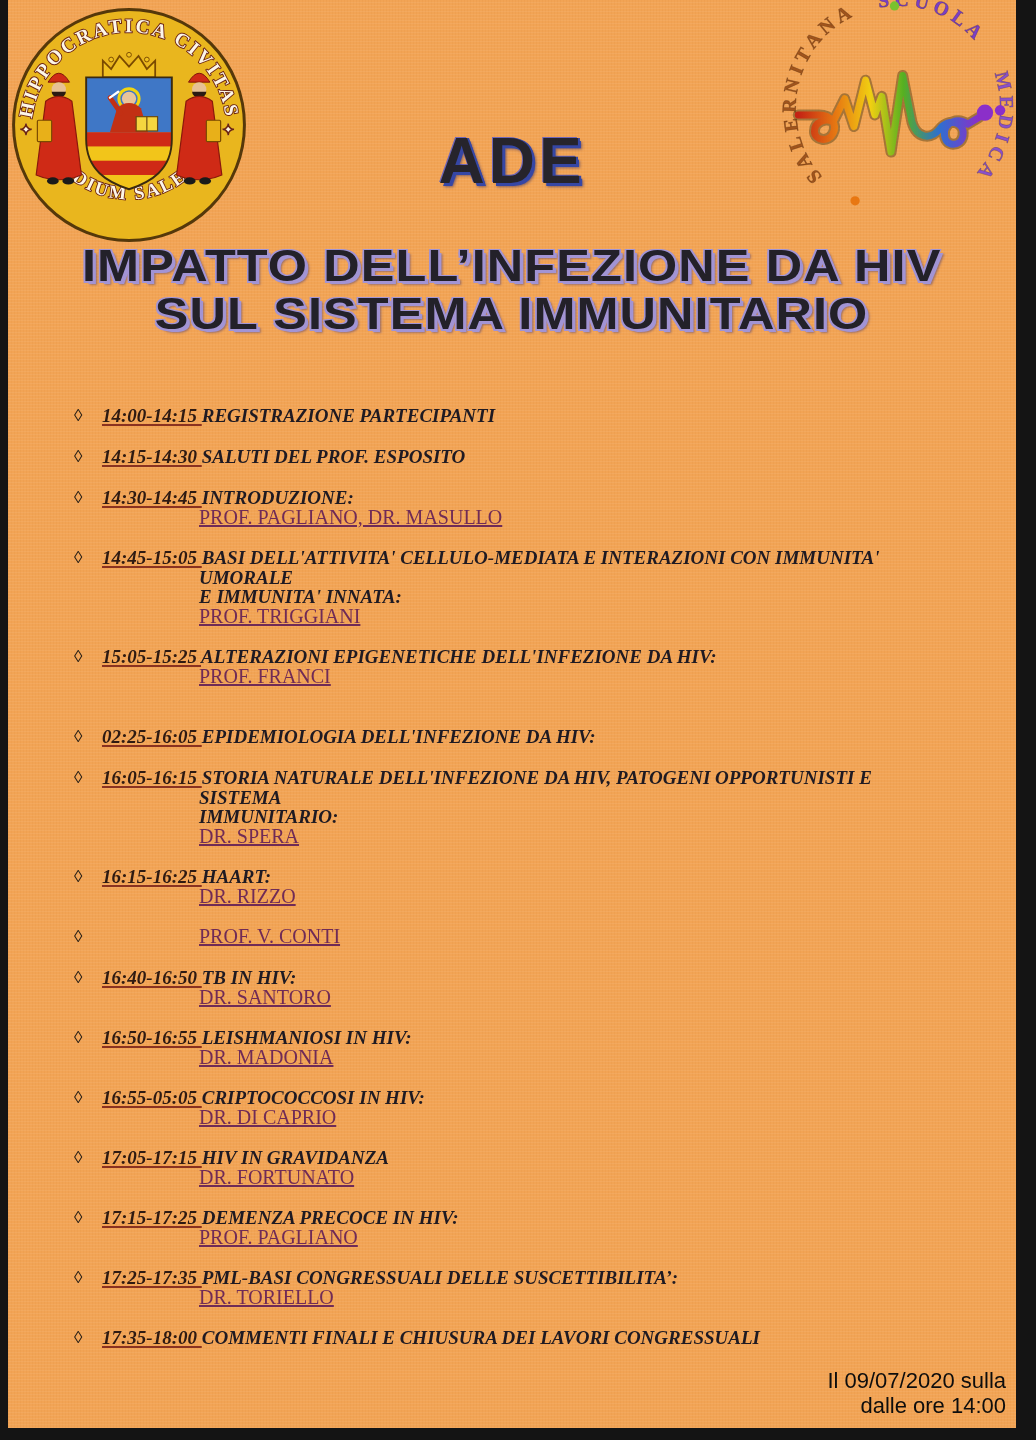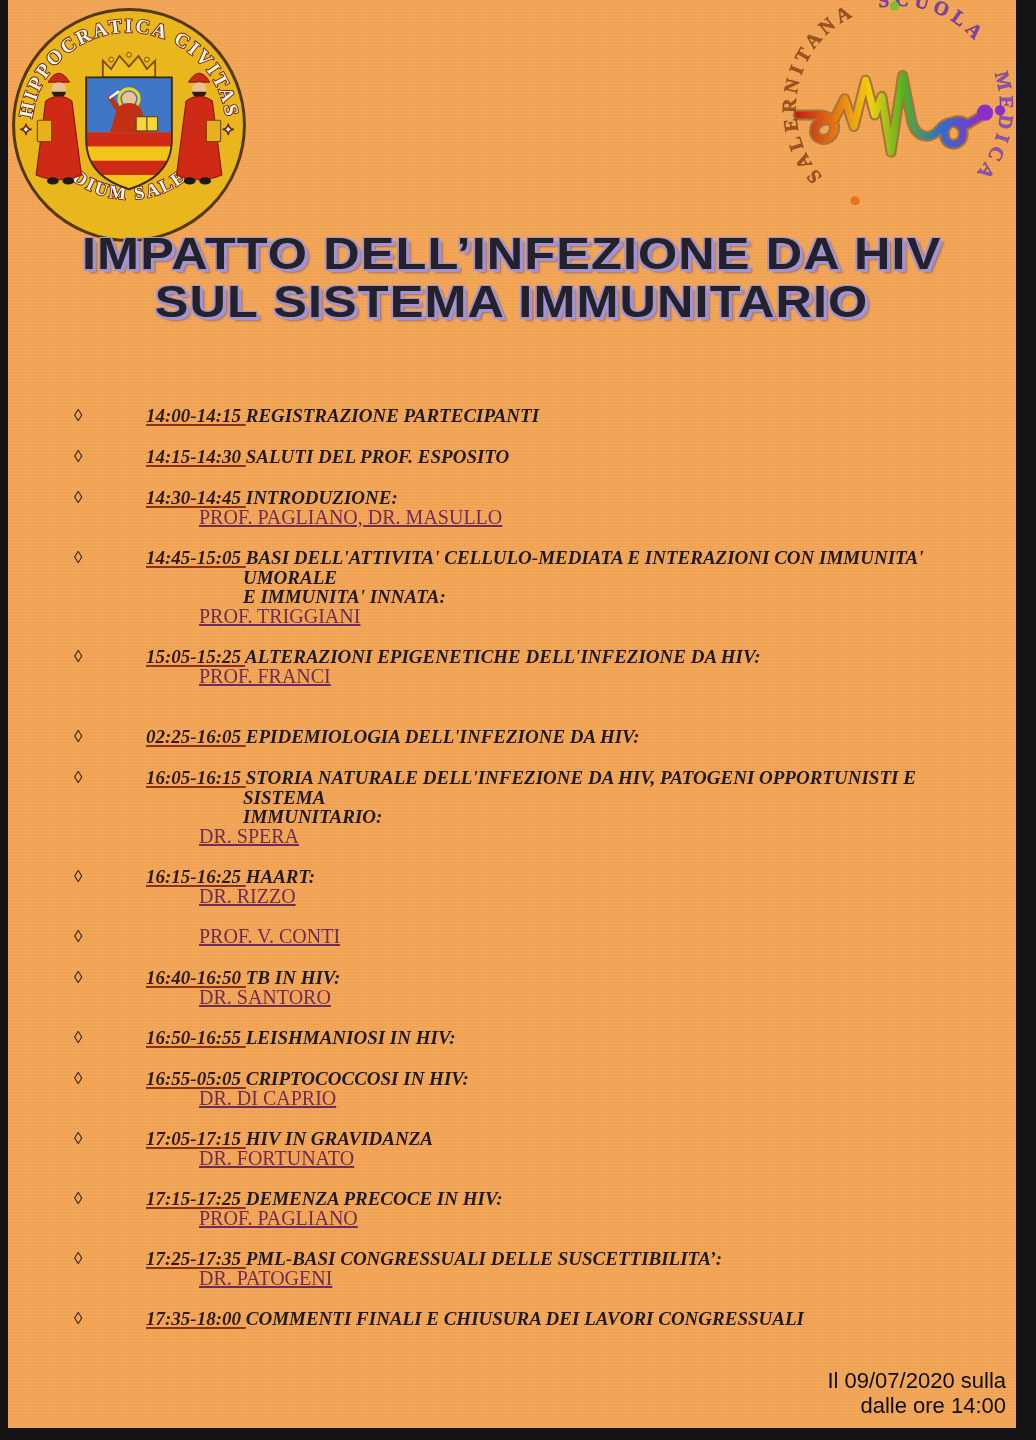--- a/index.html
+++ b/index.html
@@ -10,32 +10,32 @@
           background-color:#F2A455;
           background-image:
             repeating-linear-gradient(0deg, rgba(255,255,255,.06) 0 1px, transparent 1px 3px),
             repeating-linear-gradient(90deg, rgba(199,112,31,.08) 0 1px, transparent 1px 3px);}
   header{position:relative;height:398px;}
   .seal{position:absolute;left:2px;top:6px;}
   .sms-logo{position:absolute;right:2px;top:-8px;}
   .ade{position:absolute;left:0;right:0;top:124px;text-align:center;
        font-weight:900;font-size:64px;letter-spacing:4px;color:#26242C;
        text-shadow:2px 0 0 #3647A5,3px 3px 0 #3647A5,4px 4px 3px rgba(40,40,110,.55),-1px -1px 0 #6f66b8;}
-  .main-title{position:absolute;left:0;right:0;top:230px;margin:0;text-align:center;
+  .main-title{position:absolute;left:0;right:0;top:230px;margin:12px;text-align:center;
        font-weight:900;font-size:45px;line-height:48px;color:#232129;letter-spacing:1px;}
   .main-title .tline{display:inline-block;transform:scaleX(1.12);transform-origin:center;
        text-shadow:-1.5px -1.5px 0 #A294D4,1.5px -1.5px 0 #A294D4,-1.5px 1.5px 0 #A294D4,
                    3px 3px 0 #A294D4,4px 4px 2px rgba(60,50,120,.45);}
   .schedule{padding:8px 30px 0 66px;}
   .item{display:flex;margin-bottom:21px;font-family:"Liberation Serif",serif;}
   .item.gap-after{margin-bottom:41px;}
   .bullet{width:28px;flex:0 0 28px;font-size:17px;line-height:20px;color:#241C14;}
   .item-body{max-width:852px;}
   .item-line{font-size:19px;font-weight:bold;font-style:italic;color:#1F1A22;
-             line-height:19.5px;padding-left:97px;text-indent:-97px;white-space:pre-wrap;margin-left:44px;}
+             line-height:19.5px;padding-left:97px;text-indent:-97px;white-space:pre-wrap;}
   .item-time{color:#2E1A12;text-decoration:underline;text-decoration-color:#8A3220;
              text-decoration-thickness:2px;text-underline-offset:2px;}
   .speakers{font-size:20px;line-height:19.5px;color:#702B56;padding-left:97px;white-space:pre-wrap;text-decoration:underline;}
   footer{position:absolute;right:10px;bottom:10px;text-align:right;
          font-weight:normal;font-size:22px;line-height:24.5px;color:#0D0D0D;}
   .seal text,.sms-logo text{font-family:"Liberation Serif",serif;font-weight:bold;}
 </style>
 </head>
 <body>
 
@@ -132,20 +132,21 @@
       <circle cx="188" cy="102" r="4.5" fill="#8B2FC9"></circle>
       <circle cx="63" cy="180" r="4" fill="#E87712"></circle>
 
       <g>
         <path d="M14,106 h18 c10,0 16,8 12,16 c-4,8 -16,6 -16,-2 c0,-8 10,-12 16,-8 l10,-20 l8,24 l10,-40 l8,30 l6,-16 l8,48 l10,-66 l8,40 c4,14 16,16 24,6 c8,-10 22,-6 20,6 c-2,10 -16,10 -16,-2 c0,-10 12,-14 20,-8 l10,-6" fill="none" stroke="#4A3A12" stroke-width="9.5" opacity="0.45" stroke-linecap="round" stroke-linejoin="round"></path>
         <path d="M14,106 h18 c10,0 16,8 12,16 c-4,8 -16,6 -16,-2 c0,-8 10,-12 16,-8 l10,-20 l8,24 l10,-40 l8,30 l6,-16 l8,48 l10,-66 l8,40 c4,14 16,16 24,6 c8,-10 22,-6 20,6 c-2,10 -16,10 -16,-2 c0,-10 12,-14 20,-8 l10,-6" fill="none" stroke="url(#rainbow)" stroke-width="6" stroke-linecap="round" stroke-linejoin="round"></path>
         <circle cx="175" cy="104" r="7" fill="#8B2FC9"></circle>
       </g>
     </svg>
 
+    <div class="ade">ADE</div>
 
     <h1 class="main-title">
       <span class="tline">IMPATTO DELL’INFEZIONE DA HIV</span><br>
       <span class="tline">SUL SISTEMA IMMUNITARIO</span>
     </h1>
   </header>
 
   <main class="schedule">
     <div class="item">
       <span class="bullet">◊</span>
@@ -224,20 +225,21 @@
       <div class="item-body">
         <div class="item-line"><span class="item-time">16:40-16:50 </span><span class="item-title">TB IN HIV:</span></div>
         <div class="speakers">DR. SANTORO</div>
       </div>
     </div>
 
     <div class="item">
       <span class="bullet">◊</span>
       <div class="item-body">
         <div class="item-line"><span class="item-time">16:50-16:55 </span><span class="item-title">LEISHMANIOSI IN HIV:</span></div>
+        <div class="speakers">DR. MADONIA</div>
       </div>
     </div>
 
     <div class="item">
       <span class="bullet">◊</span>
       <div class="item-body">
         <div class="item-line"><span class="item-time">16:55-05:05 </span><span class="item-title">CRIPTOCOCCOSI IN HIV:</span></div>
         <div class="speakers">DR. DI CAPRIO</div>
       </div>
     </div>
@@ -255,21 +257,21 @@
       <div class="item-body">
         <div class="item-line"><span class="item-time">17:15-17:25 </span><span class="item-title">DEMENZA PRECOCE IN HIV:</span></div>
         <div class="speakers">PROF. PAGLIANO</div>
       </div>
     </div>
 
     <div class="item">
       <span class="bullet">◊</span>
       <div class="item-body">
         <div class="item-line"><span class="item-time">17:25-17:35 </span><span class="item-title">PML-BASI CONGRESSUALI DELLE SUSCETTIBILITA’:</span></div>
-        <div class="speakers">DR. PATOGENI</div>
+        <div class="speakers">DR. TORIELLO</div>
       </div>
     </div>
 
     <div class="item">
       <span class="bullet">◊</span>
       <div class="item-body">
         <div class="item-line"><span class="item-time">17:35-18:00 </span><span class="item-title">COMMENTI FINALI E CHIUSURA DEI LAVORI CONGRESSUALI</span></div>
 
       </div>
     </div>

